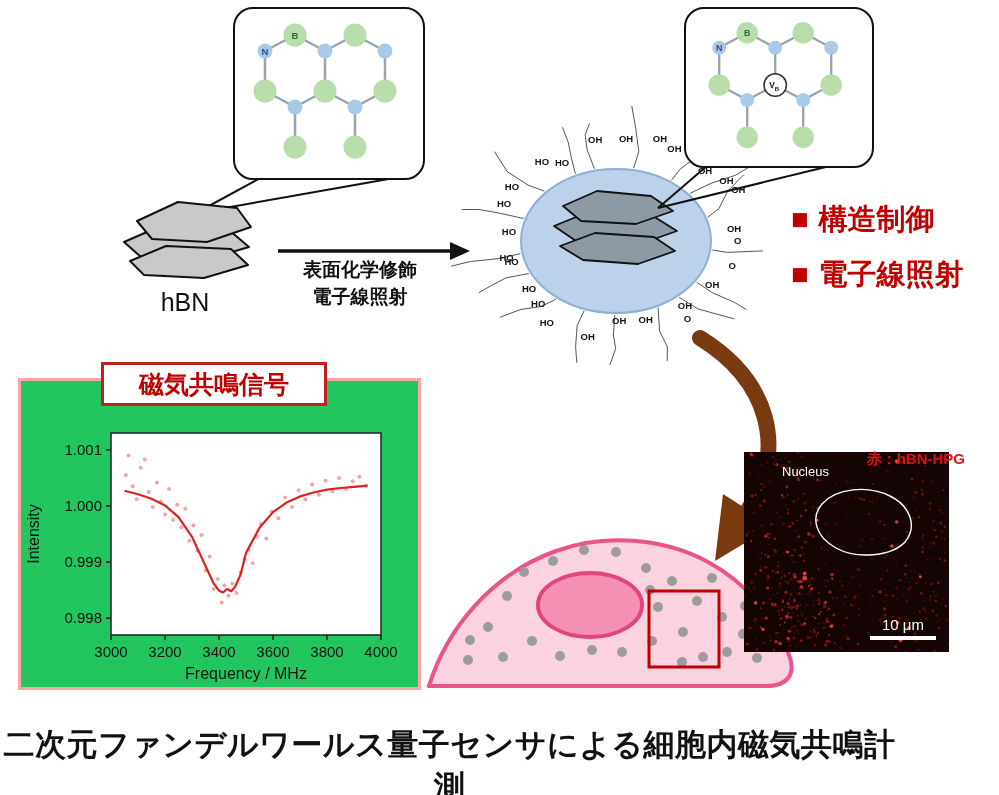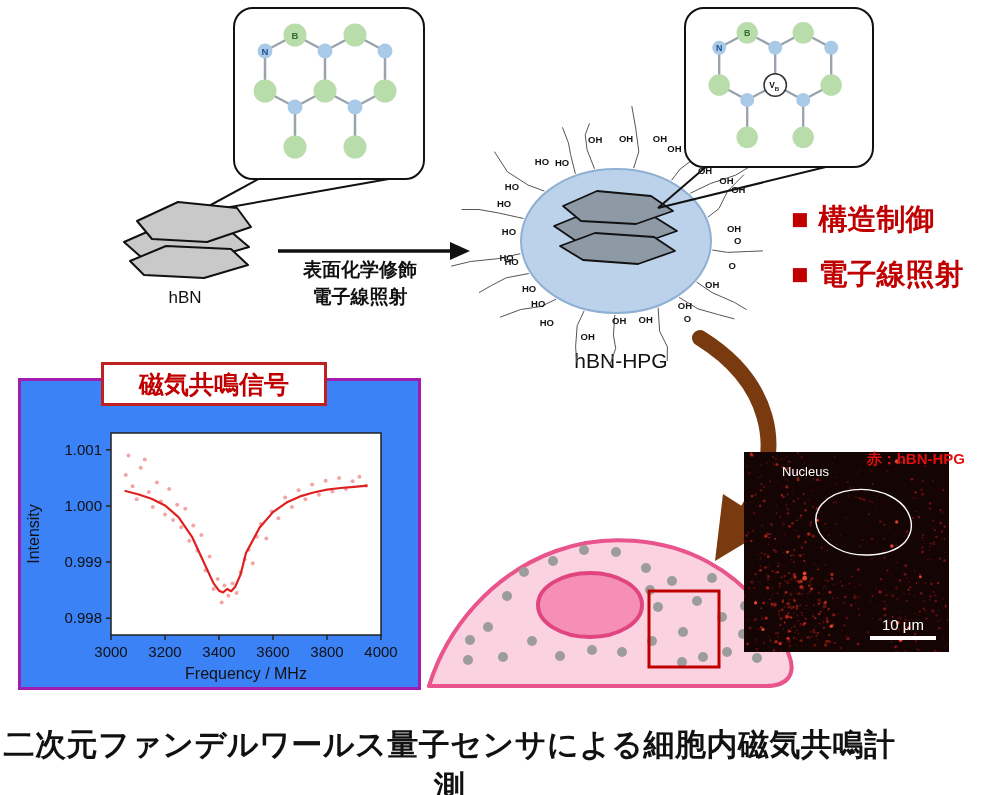--- a/index.html
+++ b/index.html
@@ -1,26 +1,26 @@
 <!DOCTYPE html>
 <html><head>
 <meta charset="utf-8">
 <style>
   html,body{margin:0;padding:0;background:#ffffff;}
   #stage{position:relative;width:999px;height:795px;background:#fff;overflow:hidden;
          font-family:"Liberation Sans","DejaVu Sans",sans-serif;color:#111;}
   svg text{font-family:"Liberation Sans","DejaVu Sans",sans-serif;}
   .callout{position:absolute;background:#fff;border:2.5px solid #111;border-radius:20px;z-index:5;}
   .lbl{position:absolute;text-align:center;color:#111;}
-  .hbn-label{left:135px;top:288px;width:100px;font-size:17px;}
+  .hbn-label{left:135px;top:288px;width:100px;font-size:25px;}
   .hpg-label{left:536px;top:349px;width:170px;font-size:21px;}
   .process{left:262px;top:256px;width:196px;font-weight:bold;font-size:19px;line-height:27px;}
   .bullet{position:absolute;font-size:29px;font-weight:bold;color:#c00000;white-space:nowrap;z-index:6;}
   .bullet .sq{margin-right:10px;}
-  .res-box{position:absolute;left:18px;top:378px;width:397px;height:306px;border:3px solid #a21caf;background:#3b82f6;z-index:4;}
+  .res-box{position:absolute;left:18px;top:378px;width:397px;height:306px;border:3px solid #fca5a5;background:#22c55e;z-index:4;}
   .res-title{position:absolute;left:80px;top:-19px;width:220px;height:38px;background:#fff;border:3px solid #bf2020;
              color:#c00000;font-size:25px;font-weight:bold;text-align:center;line-height:38px;z-index:5;}
   .micro-caption{position:absolute;left:760px;top:450px;width:205px;text-align:right;color:#e01010;
                  font-weight:bold;font-size:15px;z-index:6;}
   .micro-panel{position:absolute;left:744px;top:452px;width:205px;height:200px;z-index:4;}
   .footer-title{position:absolute;left:0;top:724px;width:899px;text-align:center;font-size:31px;
                 font-weight:bold;color:#111;letter-spacing:0.5px;}
 </style>
 </head>
 <body>
@@ -210,21 +210,20 @@
       </svg>
   </div>
 
   <div class="lbl hbn-label">hBN</div>
 
   <div class="lbl process">
     <div>表面化学修飾</div>
     <div>電子線照射</div>
   </div>
 
-  <div class="lbl hpg-label">hBN-HPG</div>
 
   <div class="bullet" style="left:791px;top:200px;">
     <span class="sq">■</span><span>構造制御</span>
   </div>
   <div class="bullet" style="left:791px;top:255px;">
     <span class="sq">■</span><span>電子線照射</span>
   </div>
 
   <div class="res-box">
     <div class="res-title">

